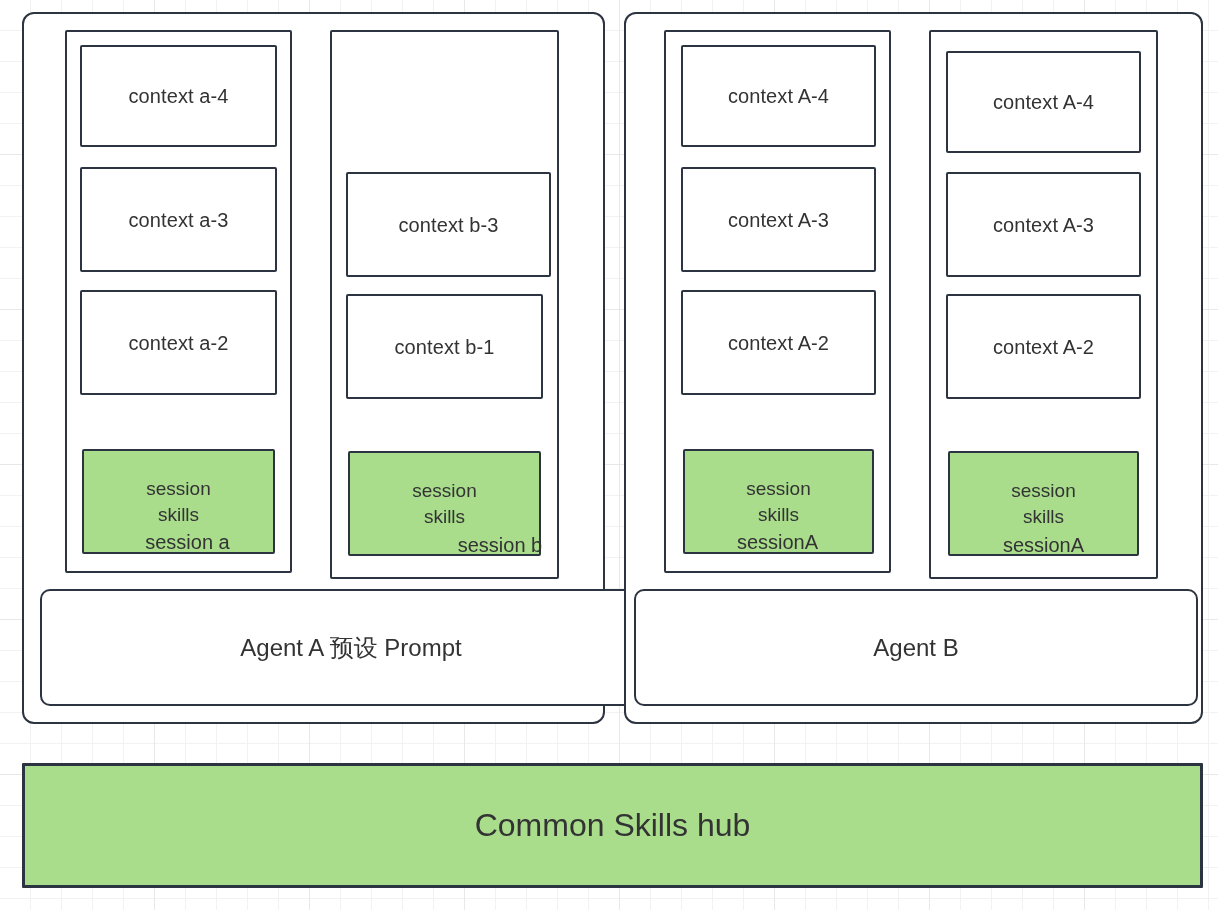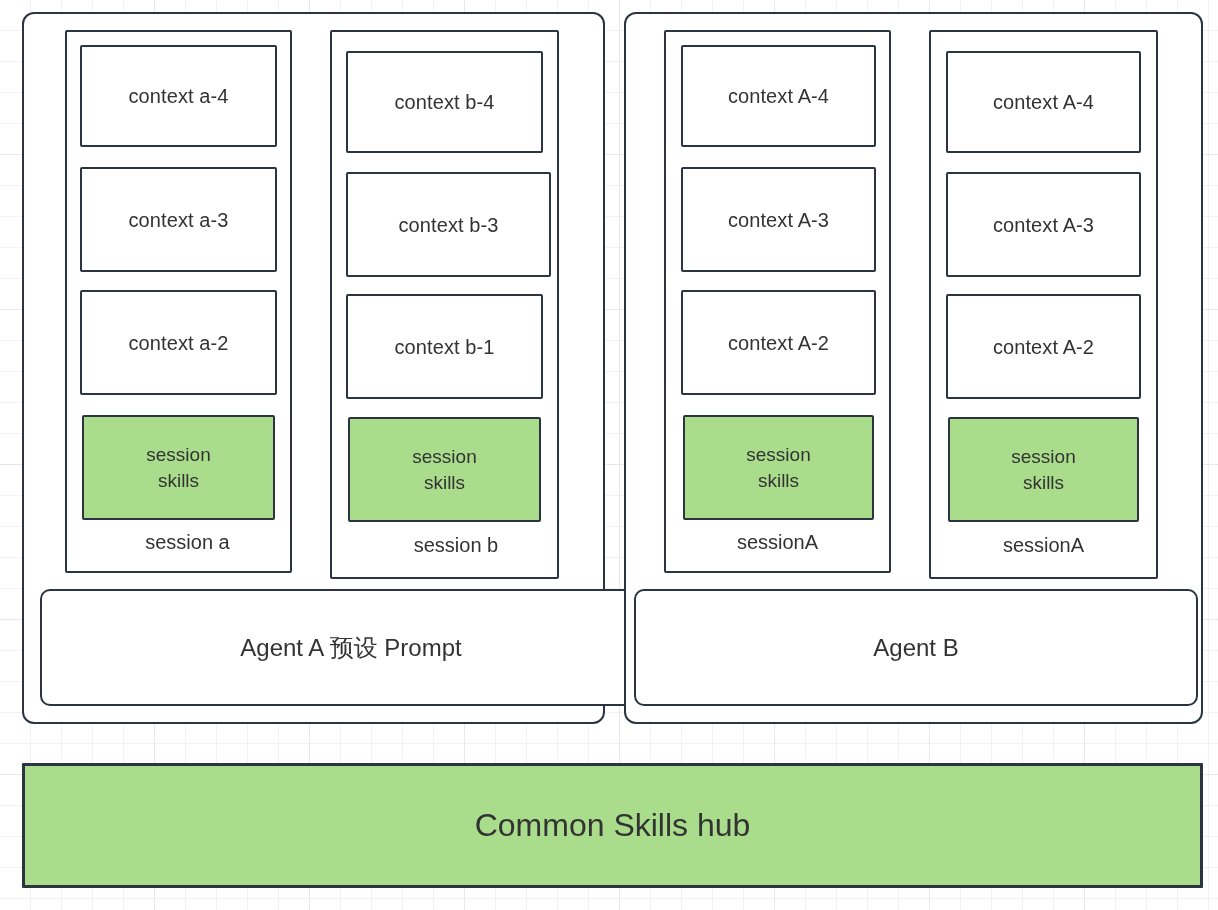--- a/index.html
+++ b/index.html
@@ -61,20 +61,21 @@
   .skills-box {
     background: #a9dd8c;
     border-radius: 2px;
     display: flex;
     align-items: center;
     justify-content: center;
     text-align: center;
     font-size: 19px;
     line-height: 1.35;
     color: #333333;
+    margin-top: 34px;
   }
   .session-label {
     position: absolute;
     text-align: center;
     font-size: 20px;
     color: #333333;
     white-space: nowrap;
   }
   .agent-box {
     border-radius: 10px;
@@ -113,30 +114,29 @@
   <div class="skills-box" style="position:absolute; left:82px; top:415px; width:193px; height:105px;">
     <div>
       <div>session</div>
       <div>skills</div>
     </div>
   </div>
   <div class="session-label" style="left:74px; top:531px; width:227px;">session a</div>
 
   <div class="box session-frame" style="left:330px; top:30px; width:229px; height:549px;"></div>
 
-  <div class="box ctx-box" style="left:346px; top:51px; width:197px; height:102px;">context b-4</div>
   <div class="box ctx-box" style="left:346px; top:172px; width:205px; height:105px;">context b-3</div>
   <div class="box ctx-box" style="left:346px; top:294px; width:197px; height:105px;">context b-1</div>
   <div class="skills-box" style="position:absolute; left:348px; top:417px; width:193px; height:105px;">
     <div>
       <div>session</div>
       <div>skills</div>
     </div>
   </div>
-  <div class="session-label" style="left:330px; top:534px; width:252px;">session b</div>
+  <div class="session-label" style="left:330px; top:534px; width:252px;padding-left:44px;">session b</div>
 
   <div class="box agent-box" style="left:40px; top:589px; width:622px; height:117px;">Agent A 预设 Prompt</div>
 
   <div class="box agent-frame" style="left:624px; top:12px; width:579px; height:712px;"></div>
 
   <div class="box session-frame" style="left:664px; top:30px; width:227px; height:543px;"></div>
 
   <div class="box ctx-box" style="left:681px; top:45px; width:195px; height:102px;">context A-4</div>
   <div class="box ctx-box" style="left:681px; top:167px; width:195px; height:105px;">context A-3</div>
   <div class="box ctx-box" style="left:681px; top:290px; width:195px; height:105px;">context A-2</div>

